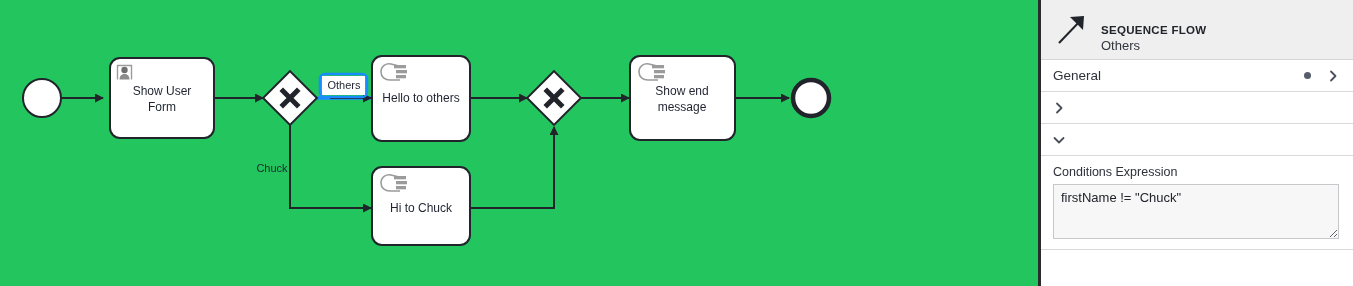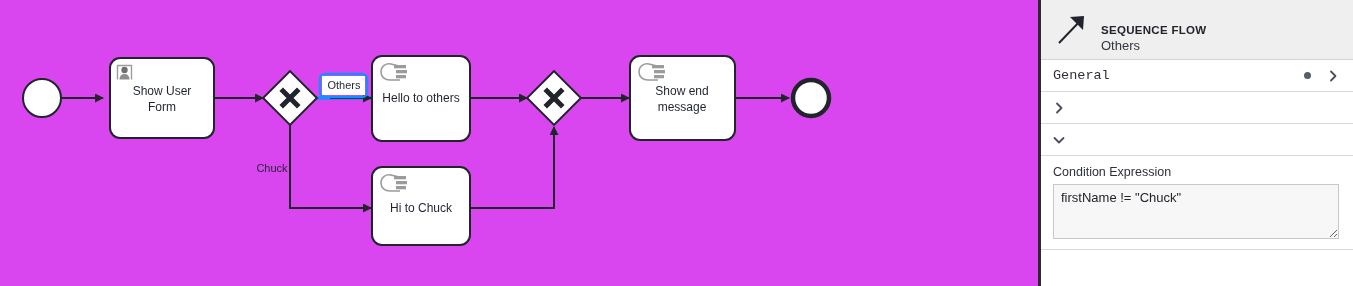--- a/index.html
+++ b/index.html
@@ -15,21 +15,21 @@
     font-family: "Liberation Sans", sans-serif;
     color: #1f2430;
   }
 
   
   #bpmn-canvas {
     position: absolute;
     left: 0; top: 0;
     width: 1200px;
     height: 286px;
-    background: #d946ef;
+    background: #22c55e;
     overflow: hidden;
     text-align: right;
   }
   #bpmn-canvas svg {
     display: block;
   }
   .bpmn-label {
     font-family: "Liberation Sans", sans-serif;
     font-size: 12px;
     fill: #1f2430;
@@ -97,21 +97,20 @@
 
   .group-row {
     display: flex;
     align-items: center;
     height: 32px;
     padding: 0 14px 0 12px;
     border-bottom: 1px solid #d9d9dd;
     box-sizing: border-box;
     cursor: pointer;
     background: #ffffff;
-    font-family: Liberation Mono, monospace;
   }
   .group-title {
     flex: 1;
     font-size: 13.5px;
     color: #2d313a;
   }
   .group-dot {
     width: 7px;
     height: 7px;
     border-radius: 50%;
@@ -302,17 +301,17 @@
 
   <div class="group-row">
     <span>
       <svg class="chev" viewBox="0 0 12 12" xmlns="http://www.w3.org/2000/svg">
         <path d="M1.5,4 L6,8.5 L10.5,4" stroke="#4a4f5c" stroke-width="1.8" fill="none" stroke-linecap="round" stroke-linejoin="round"></path>
       </svg>
     </span>
   </div>
 
   <div class="group-body">
-    <div class="field-label">Condition Expression</div>
+    <div class="field-label">Conditions Expression</div>
     <textarea class="expr-textarea" placeholder="" style="">firstName != "Chuck"</textarea>
   </div>
 
 </div>
 
 </body></html>

